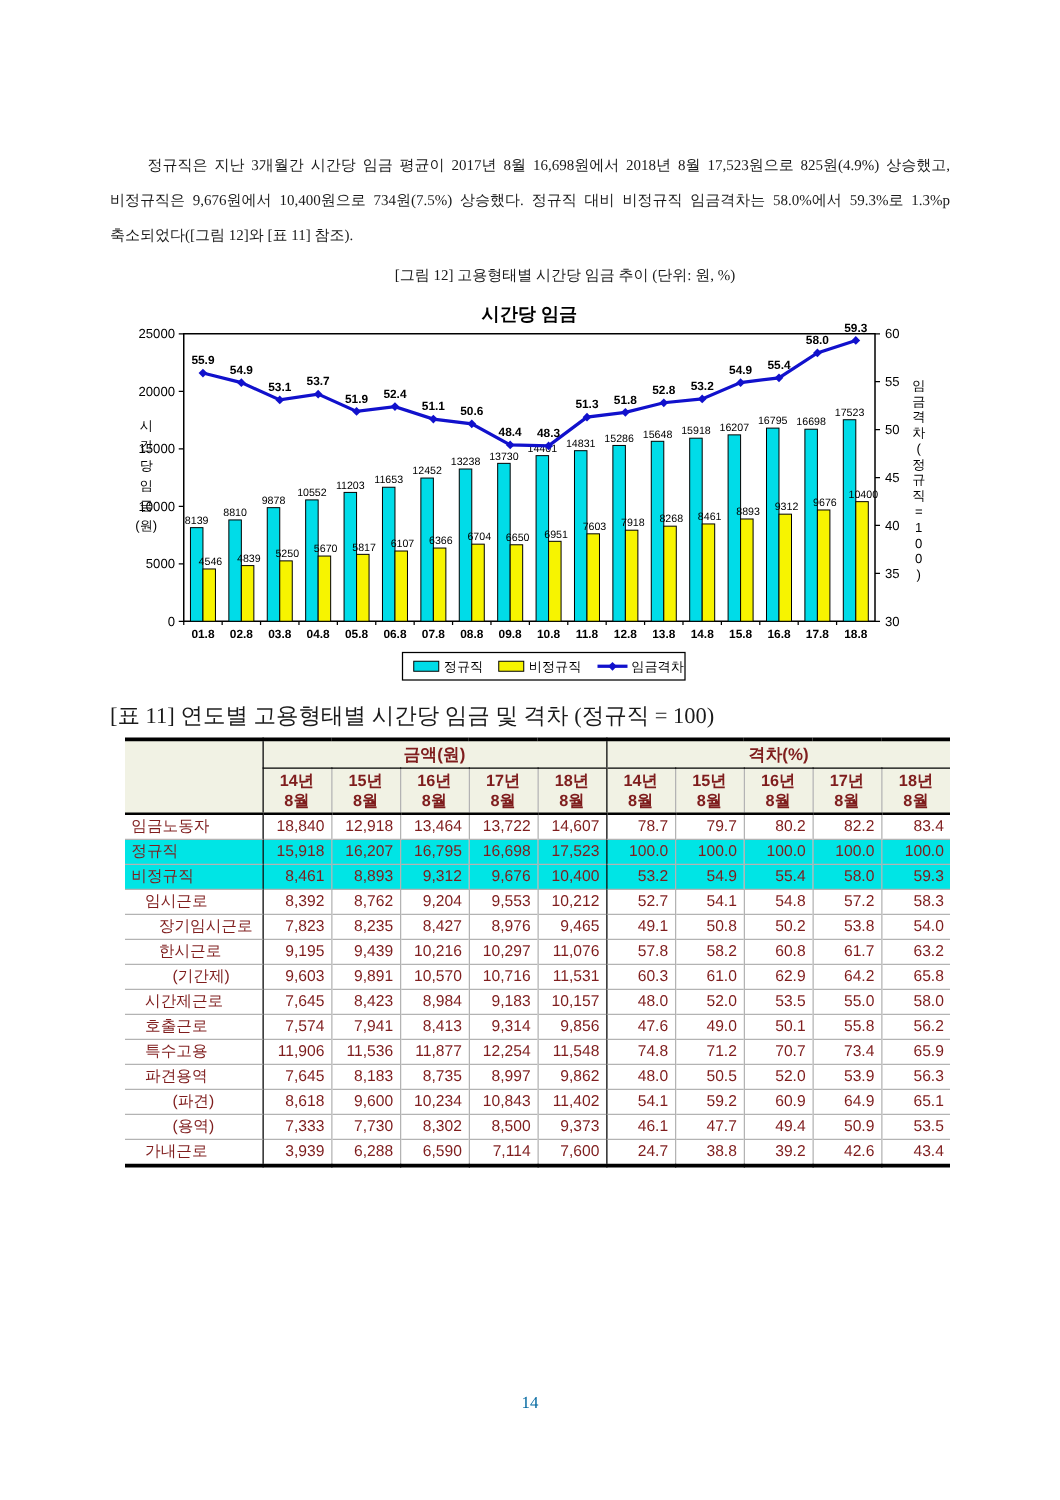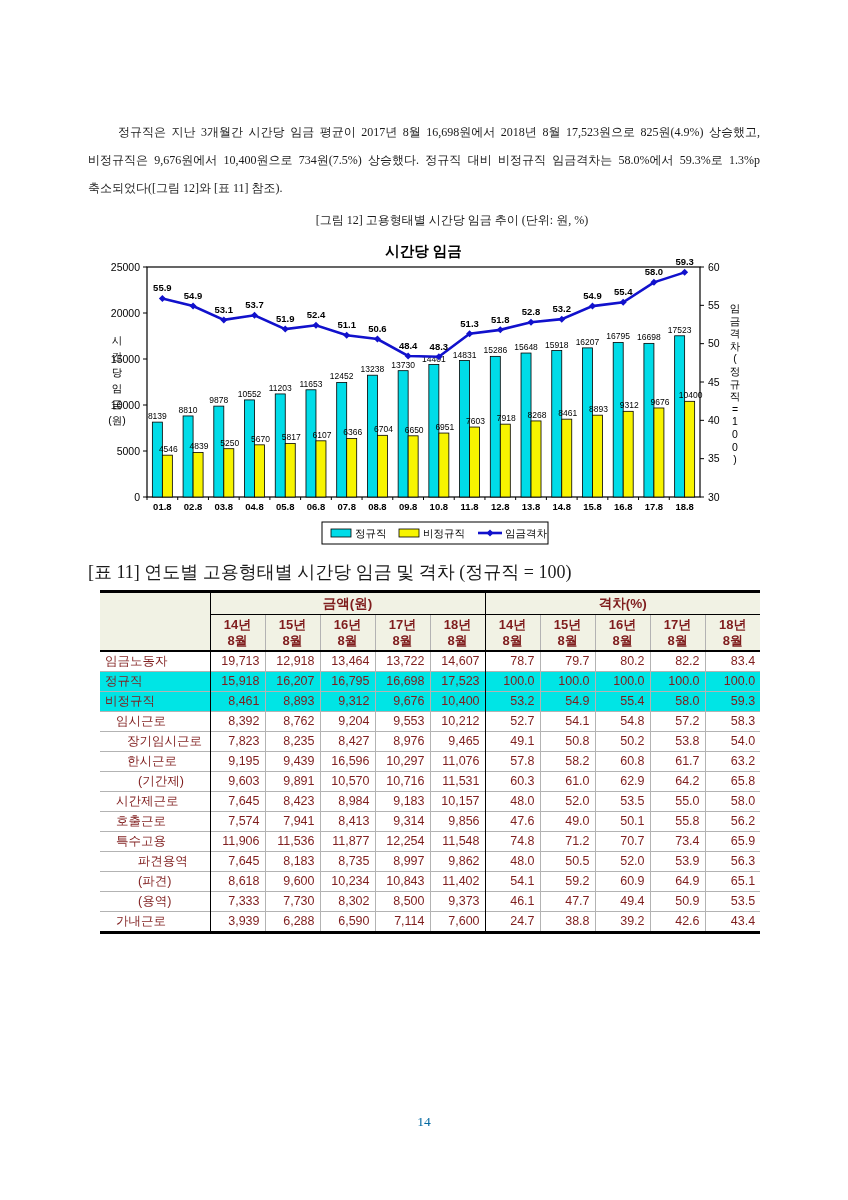--- a/index.html
+++ b/index.html
@@ -280,21 +280,21 @@
             <th class="yr vb-dark">14년<br>8월</th>
             <th class="yr vb">15년<br>8월</th>
             <th class="yr vb">16년<br>8월</th>
             <th class="yr vb">17년<br>8월</th>
             <th class="yr vb">18년<br>8월</th>
           </tr>
         </thead>
         <tbody>
           <tr>
             <td class="lbl" style="padding-left: 5px;">임금노동자</td>
-            <td class="num vb-dark">19,713</td>
+            <td class="num vb-dark">18,840</td>
             <td class="num vb">12,918</td>
             <td class="num vb">13,464</td>
             <td class="num vb">13,722</td>
             <td class="num vb">14,607</td>
             <td class="num vb-dark">78.7</td>
             <td class="num vb">79.7</td>
             <td class="num vb">80.2</td>
             <td class="num vb">82.2</td>
             <td class="num vb">83.4</td>
           </tr>
@@ -347,21 +347,21 @@
             <td class="num vb-dark">49.1</td>
             <td class="num vb">50.8</td>
             <td class="num vb">50.2</td>
             <td class="num vb">53.8</td>
             <td class="num vb">54.0</td>
           </tr>
           <tr>
             <td class="lbl" style="padding-left: 27px;">한시근로</td>
             <td class="num vb-dark">9,195</td>
             <td class="num vb">9,439</td>
-            <td class="num vb">16,596</td>
+            <td class="num vb">10,216</td>
             <td class="num vb">10,297</td>
             <td class="num vb">11,076</td>
             <td class="num vb-dark">57.8</td>
             <td class="num vb">58.2</td>
             <td class="num vb">60.8</td>
             <td class="num vb">61.7</td>
             <td class="num vb">63.2</td>
           </tr>
           <tr>
             <td class="lbl" style="padding-left: 38px;">(기간제)</td>
@@ -409,21 +409,21 @@
             <td class="num vb">11,877</td>
             <td class="num vb">12,254</td>
             <td class="num vb">11,548</td>
             <td class="num vb-dark">74.8</td>
             <td class="num vb">71.2</td>
             <td class="num vb">70.7</td>
             <td class="num vb">73.4</td>
             <td class="num vb">65.9</td>
           </tr>
           <tr>
-            <td class="lbl" style="padding-left: 16px; text-align: center;">파견용역</td>
+            <td class="lbl" style="padding-left: 16px;">파견용역</td>
             <td class="num vb-dark">7,645</td>
             <td class="num vb">8,183</td>
             <td class="num vb">8,735</td>
             <td class="num vb">8,997</td>
             <td class="num vb">9,862</td>
             <td class="num vb-dark">48.0</td>
             <td class="num vb">50.5</td>
             <td class="num vb">52.0</td>
             <td class="num vb">53.9</td>
             <td class="num vb">56.3</td>

